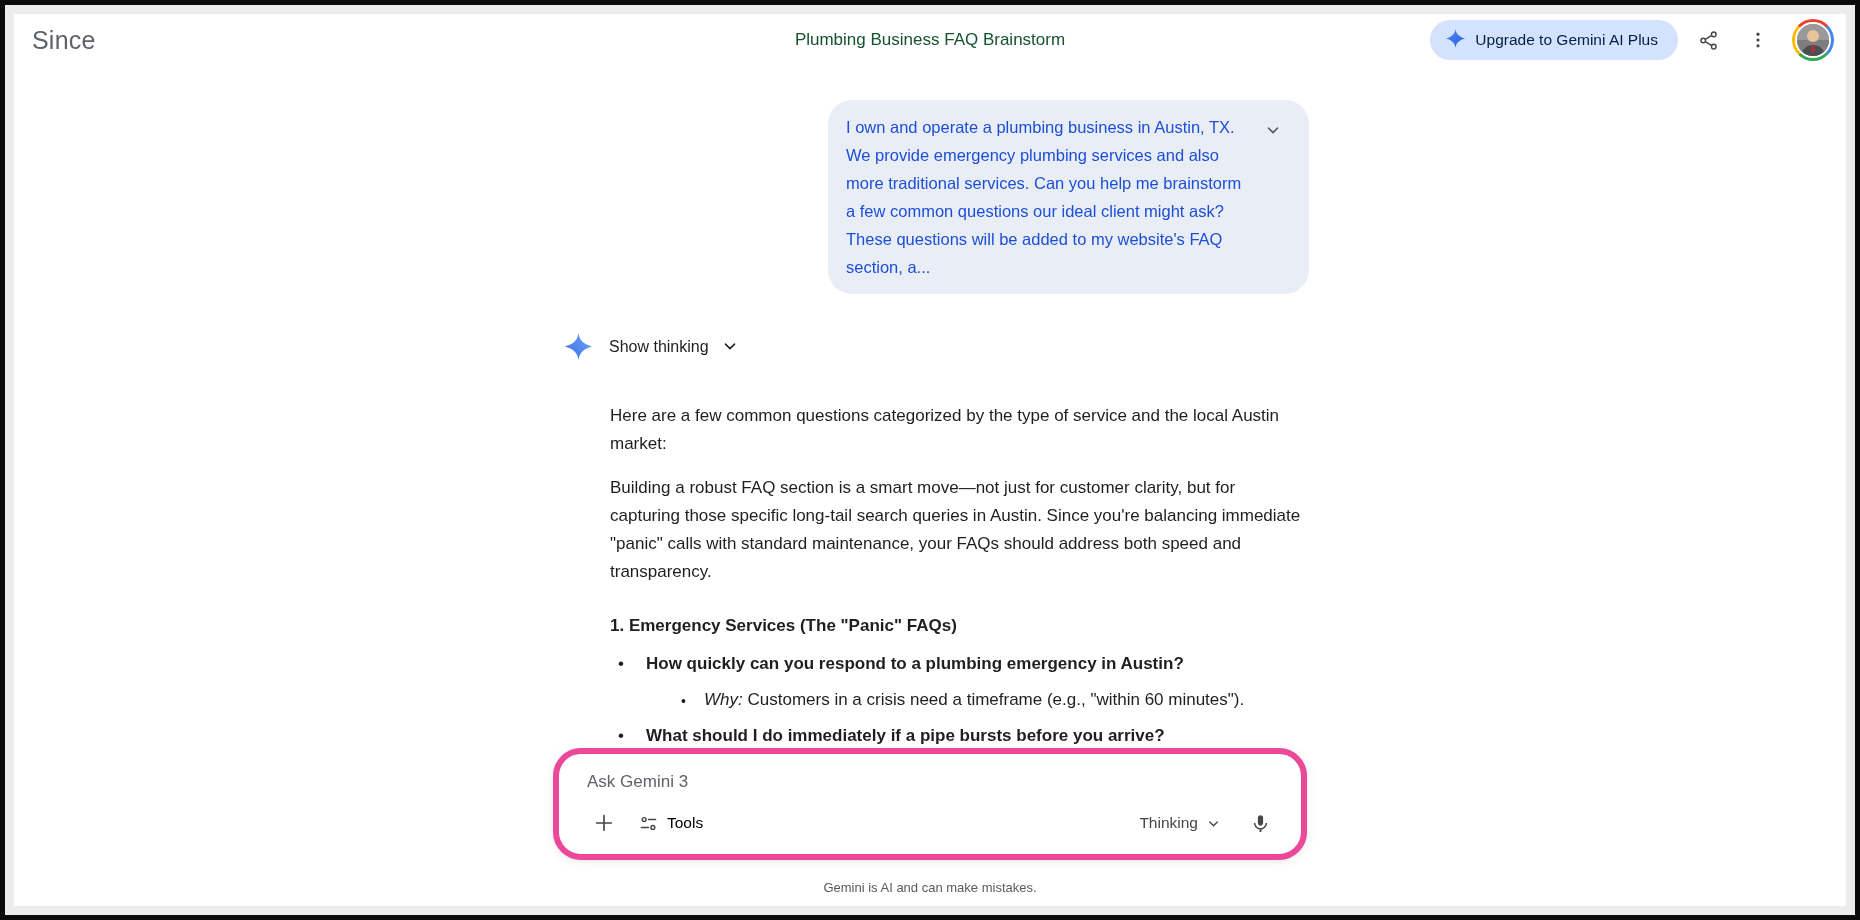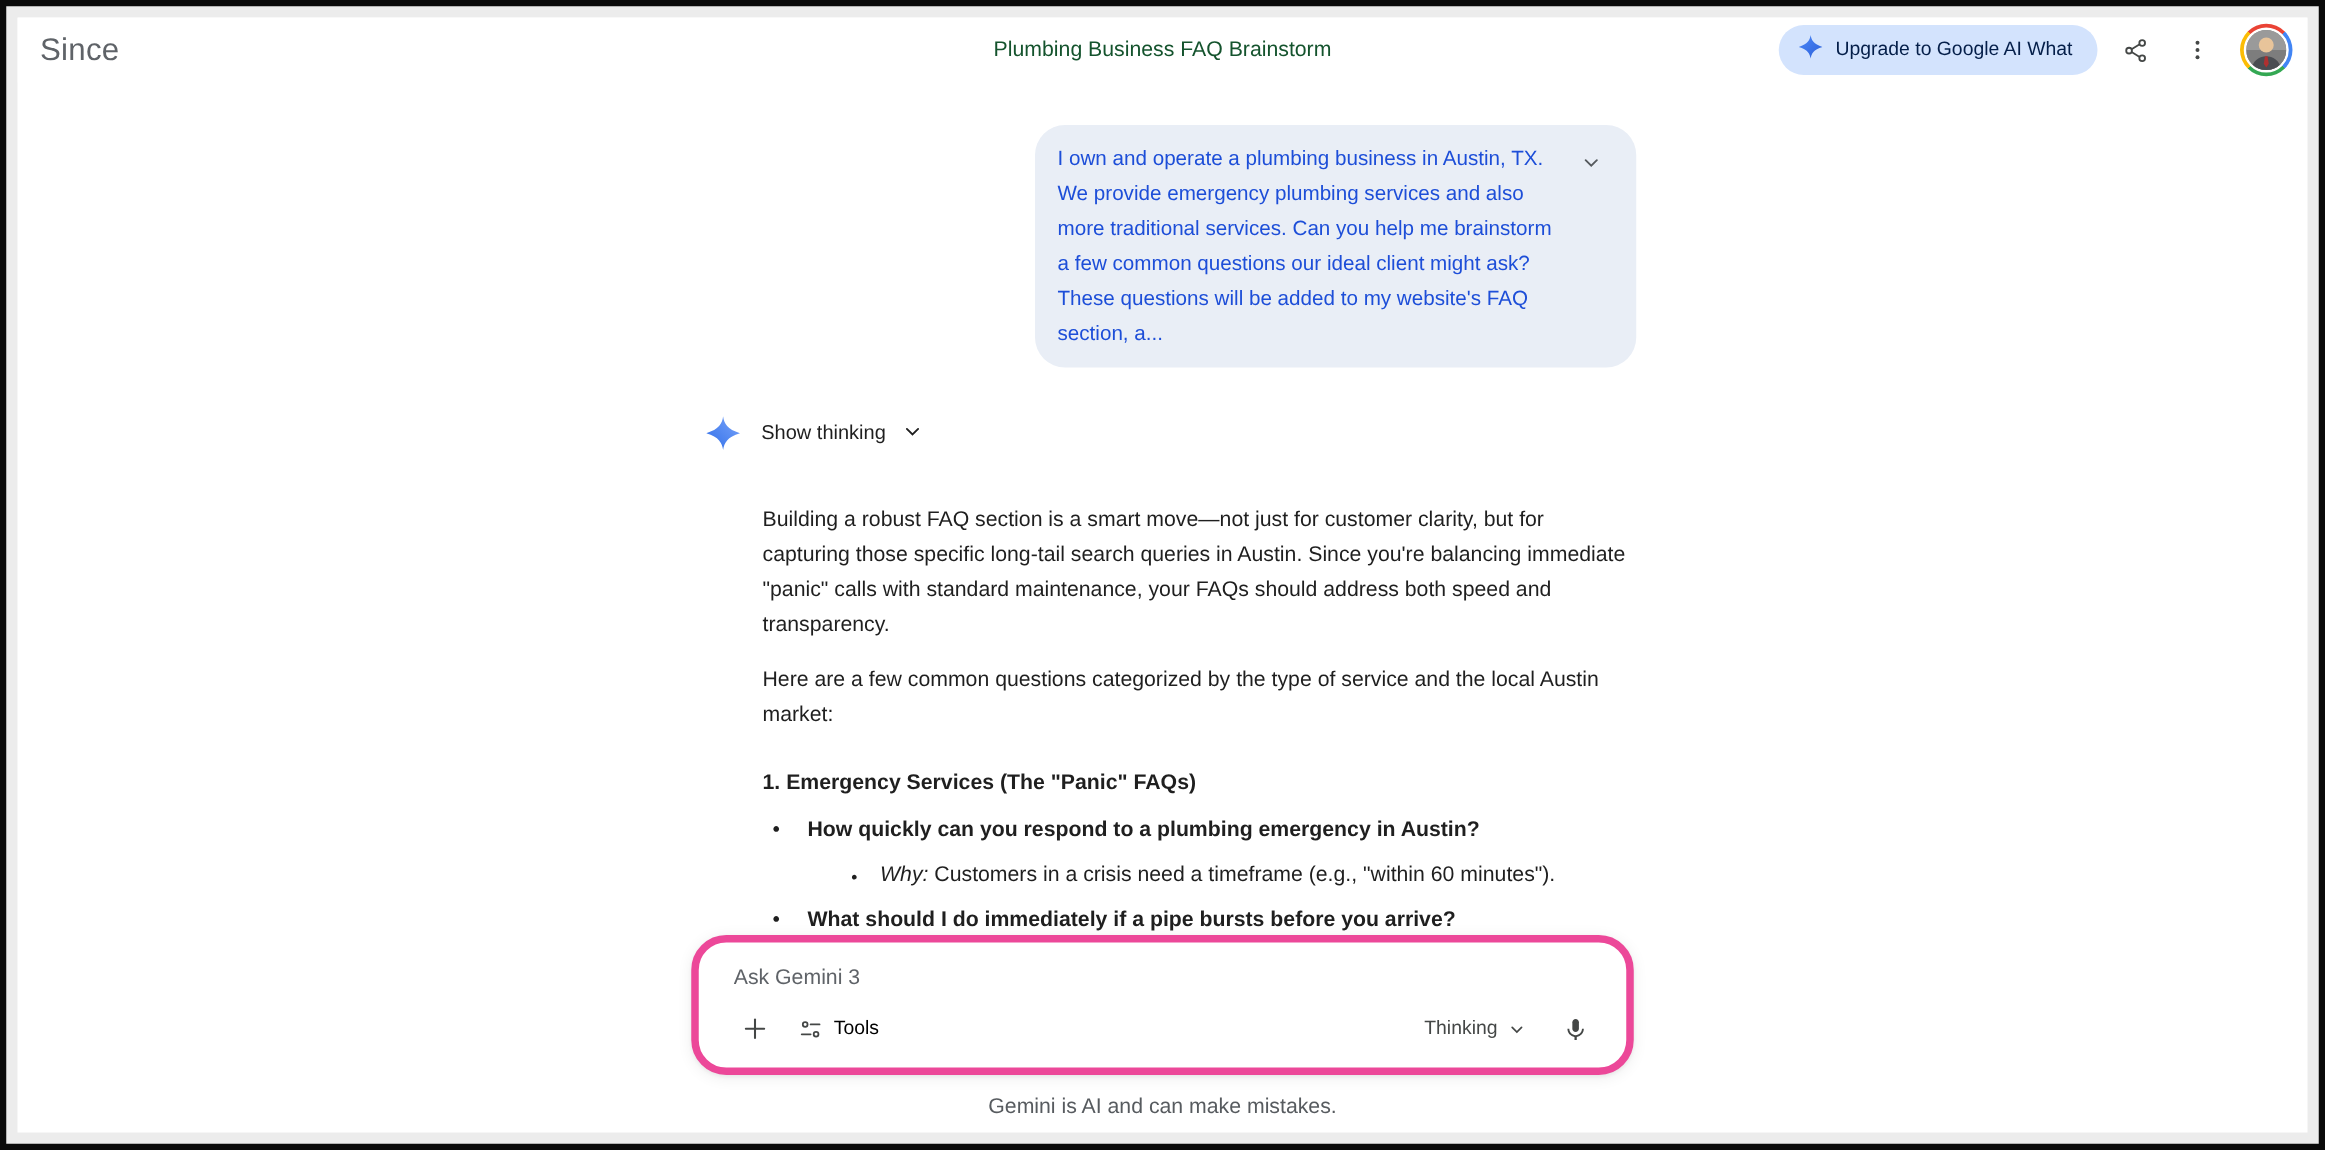--- a/index.html
+++ b/index.html
@@ -49,21 +49,21 @@
   .composer { position:absolute; left:50%; transform:translateX(-50%); bottom:44px; width:754px; height:112px; background:#fff; border:6px solid #ec4899; border-radius:28px; box-shadow:0 2px 12px rgba(0,0,0,.07),0 1px 3px rgba(0,0,0,.05); display:flex; flex-direction:column; justify-content:space-between; padding:18px 24px 14px 28px; z-index:20; }
   .composer-input { border:none; outline:none; font-family:inherit; font-size:17px; color:#1f1f1f; width:100%; background:transparent; }
   .composer-input::placeholder { color:#5f6368; opacity:1; }
   .composer-row { display:flex; align-items:center; }
   .composer-left { display:flex; align-items:center; gap:12px; }
   .tools-chip { display:flex; align-items:center; gap:9px; background:none; border:none; font-family:inherit; font-size:15.5px; color:#000000; cursor:pointer; padding:6px; }
   .mini-btn { background:none; border:none; cursor:pointer; display:flex; align-items:center; justify-content:center; width:34px; height:34px; border-radius:50%; }
   .composer-right { margin-left:auto; display:flex; align-items:center; gap:16px; }
   .model-chip { display:flex; align-items:center; gap:8px; background:none; border:none; font-family:inherit; font-size:15.5px; color:#444746; cursor:pointer; padding:6px; }
 
-  .footer-note { position:absolute; bottom:9px; width:100%; text-align:center; font-size:17px; color:#575b5f; z-index:20; }
+  .footer-note { position:absolute; bottom:9px; width:100%; text-align:center; font-size:13px; color:#575b5f; z-index:20; }
 </style>
 </head>
 <body>
 
 <div class="frame">
 <div class="frame-gray">
 <div class="page">
 
   <header class="topbar">
     <div class="brand">Since</div>
@@ -74,21 +74,21 @@
           <svg width="19" height="19" viewBox="0 0 24 24">
             <defs>
                     <linearGradient id="g1" x1="0" y1="0" x2="1" y2="1">
               <stop offset="0" stop-color="#4c88f8"></stop>
                       <stop offset="1" stop-color="#2b5fd9"></stop>
             </linearGradient>
                   </defs>
             <path fill="url(#g1)" d="M12 0c.7 5.1 2.9 9.3 12 12-9.1 2.7-11.3 6.9-12 12-.7-5.1-2.9-9.3-12-12C9.1 9.3 11.3 5.1 12 0z"></path>
           </svg>
         </span>
-        <span>Upgrade to Google AI What</span>
+        <span>Upgrade to Gemini AI Plus</span>
       </button>
       <button class="icon-btn">
         <svg width="21" height="21" viewBox="0 0 24 24" fill="none" stroke="#444746" stroke-width="1.7">
           <circle cx="18" cy="5" r="2.6"></circle>
                 <circle cx="6" cy="12" r="2.6"></circle>
                 <circle cx="18" cy="19" r="2.6"></circle>
           <line x1="8.3" y1="10.8" x2="15.7" y2="6.2"></line>
                 <line x1="8.3" y1="13.2" x2="15.7" y2="17.8"></line>
         </svg>
       </button>
@@ -139,22 +139,22 @@
         </span>
         <span class="thinking-label">Show thinking</span>
         <span class="chev">
           <svg width="18" height="18" viewBox="0 0 24 24" fill="none" stroke="#1f1f1f" stroke-width="2" stroke-linecap="round">
             <polyline points="6,9.5 12,15.5 18,9.5"></polyline>
           </svg>
         </span>
       </div>
 
       <div class="response">
+        <p>Here are a few common questions categorized by the type of service and the local Austin market:</p>
         <p>Building a robust FAQ section is a smart move—not just for customer clarity, but for capturing those specific long-tail search queries in Austin. Since you're balancing immediate "panic" calls with standard maintenance, your FAQs should address both speed and transparency.</p>
-        <p>Here are a few common questions categorized by the type of service and the local Austin market:</p>
         <h3>1. Emergency Services (The "Panic" FAQs)</h3>
 
         <ul class="faq-list">
           <li>
             <span>How quickly can you respond to a plumbing emergency in Austin?</span>
             <ul class="why-list">
               <li>
                 <span class="why-label">Why:</span>
                 <span>Customers in a crisis need a timeframe (e.g., "within 60 minutes").</span>
               </li>

